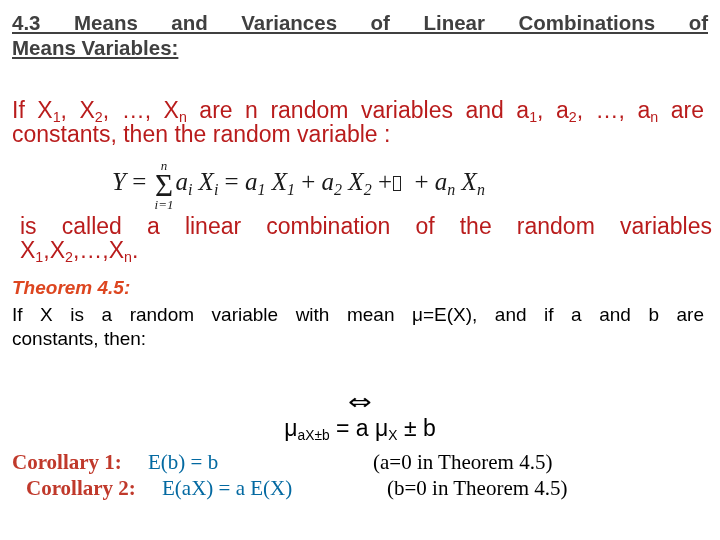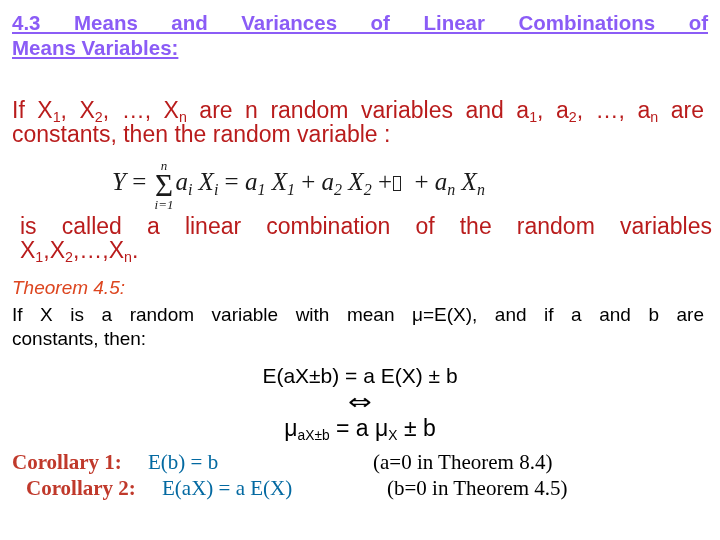--- a/index.html
+++ b/index.html
@@ -25,21 +25,21 @@
   
   .title {
     position: absolute;
     left: 12px;
     top: 10px;
     width: 696px;
     font-family: "Liberation Sans", sans-serif;
     font-size: 20.5px;
     font-weight: bold;
     line-height: 25px;
-    color: #8b5cf6;
+    color: #404040;
     text-align: justify;
     text-align-last: left;
     text-decoration: underline;
     text-underline-offset: 2px;
     letter-spacing: 0px;
   }
   .title .line1 {
     display: block;
     text-align: justify;
     text-align-last: justify;
@@ -119,21 +119,21 @@
     vertical-align: -0.3em;
     font-style: italic;
   }
 
   
   .theorem-head {
     position: absolute;
     left: 12px;
     top: 277px;
     font-size: 19px;
-    font-weight: normal;
+    font-weight: bold;
     font-style: italic;
     color: #dd4620;
     line-height: 22px;
   }
 
   .theorem-body {
     position: absolute;
     left: 12px;
     top: 303px;
     width: 692px;
@@ -249,29 +249,28 @@
     <span class="last-line"><span>X</span><sub>1</sub><span>,X</span><sub>2</sub><span>,…,X</span><sub>n</sub><span>.</span></span>
   </div>
 
   <div class="theorem-head">Theorem 4.5:</div>
 
   <div class="theorem-body">
     <span class="just-line">If X is a random variable with mean μ=E(X), and if a and b are</span>
     <span class="last-line">constants, then:</span>
   </div>
 
-  <div class="eq eq1">E(aX±b) = a E(X) ± b</div>
 
   <div class="eq eq-arrow">
     <span class="arrow-glyph">⇔</span>
   </div>
 
   <div class="eq eq2"><span>μ</span><sub>aX±b</sub><span> = a </span><span>μ</span><sub>X</sub><span> ± b</span></div>
 
   <div class="corollary cor1">
-    <span class="cor-label">Corollary 1:</span><span class="cor-eq">E(b) =  b</span><span class="cor-note">(a=0 in Theorem 8.4)</span>
+    <span class="cor-label">Corollary 1:</span><span class="cor-eq">E(b) =  b</span><span class="cor-note">(a=0 in Theorem 4.5)</span>
   </div>
 
   <div class="corollary cor2">
     <span class="cor-label">Corollary 2:</span><span class="cor-eq">E(aX) = a E(X)</span><span class="cor-note">(b=0 in Theorem 4.5)</span>
   </div>
 
 </div>
 
 </body></html>

